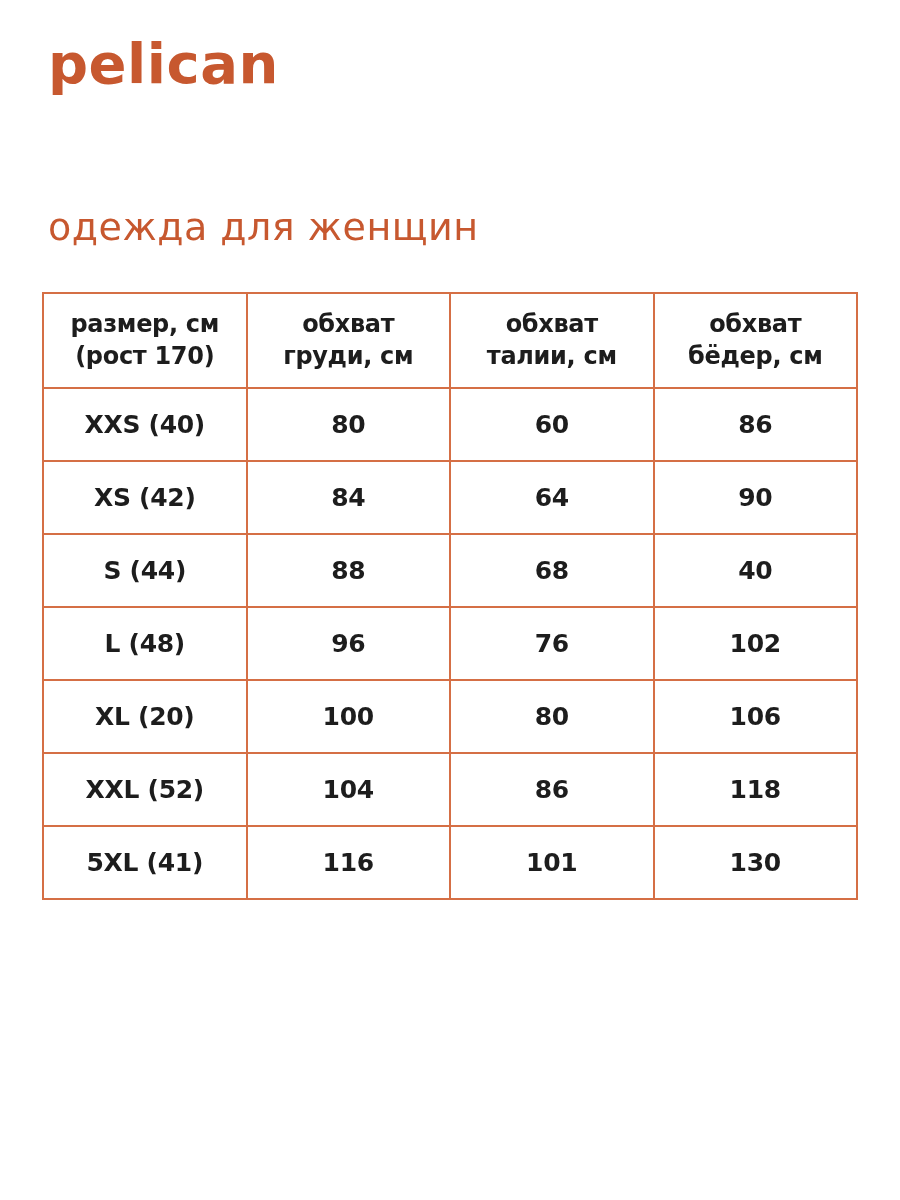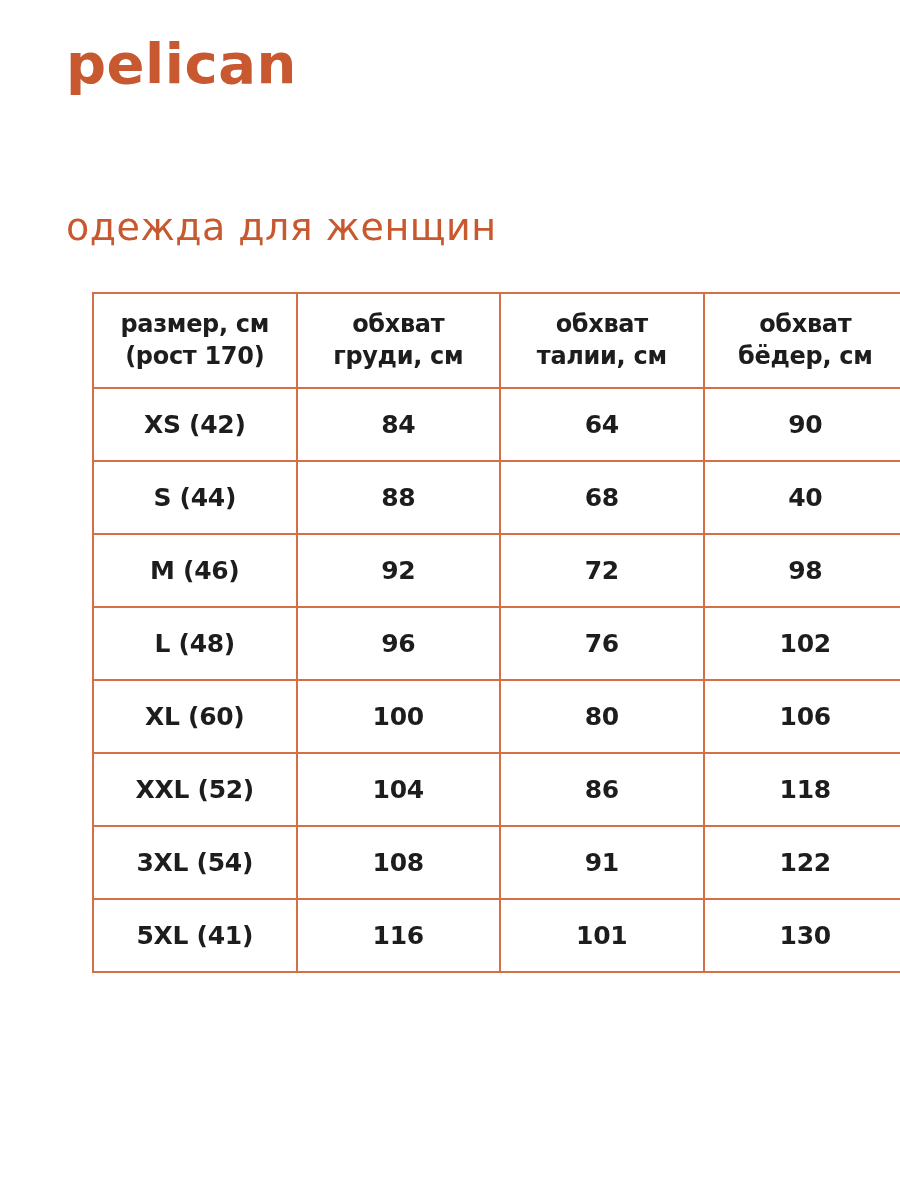--- a/index.html
+++ b/index.html
@@ -8,21 +8,21 @@
     background: #ffffff;
   }
   body {
     width: 900px;
     height: 1200px;
     font-family: "DejaVu Sans", "Liberation Sans", sans-serif;
     color: var(--text, #1d1d1d);
     overflow: hidden;
   }
   .page {
-    padding: 0 60px;
+    padding: 0 42px;
   }
   .logo {
     margin: 36px 0 0 6px;
     font-size: 56px;
     line-height: 1;
     font-weight: bold;
     letter-spacing: 0.5px;
     color: var(--accent, #c7582f);
   }
   .title {
@@ -31,21 +31,20 @@
     line-height: 1;
     font-weight: normal;
     letter-spacing: 0.5px;
     color: var(--accent, #c7582f);
   }
   table.size-table {
     border-collapse: collapse;
     table-layout: fixed;
     width: 816px;
     margin-top: 46px;
-    margin-left: 32px;
   }
   .size-table th,
   .size-table td {
     border: 2px solid var(--table-border, #d56f45);
     text-align: center;
     vertical-align: middle;
     font-weight: bold;
     padding: 0;
   }
   .size-table th {
@@ -88,60 +87,54 @@
           <span class="hline">талии, см</span>
         </th>
         <th>
           <span class="hline">обхват</span>
           <span class="hline">бёдер, см</span>
         </th>
       </tr>
     </thead>
     <tbody>
       <tr>
+        <td>XXS (40)</td>
+        <td>80</td>
+        <td>60</td>
+        <td>86</td>
+      </tr>
+      <tr>
         <td>XS (42)</td>
         <td>84</td>
         <td>64</td>
         <td>90</td>
       </tr>
       <tr>
         <td>S (44)</td>
         <td>88</td>
         <td>68</td>
         <td>40</td>
       </tr>
       <tr>
-        <td>M (46)</td>
-        <td>92</td>
-        <td>72</td>
-        <td>98</td>
-      </tr>
-      <tr>
         <td>L (48)</td>
         <td>96</td>
         <td>76</td>
         <td>102</td>
       </tr>
       <tr>
-        <td>XL (60)</td>
+        <td>XL (20)</td>
         <td>100</td>
         <td>80</td>
         <td>106</td>
       </tr>
       <tr>
         <td>XXL (52)</td>
         <td>104</td>
         <td>86</td>
         <td>118</td>
-      </tr>
-      <tr>
-        <td>3XL (54)</td>
-        <td>108</td>
-        <td>91</td>
-        <td>122</td>
       </tr>
       <tr>
         <td>5XL (41)</td>
         <td>116</td>
         <td>101</td>
         <td>130</td>
       </tr>
     </tbody>
   </table>
 

